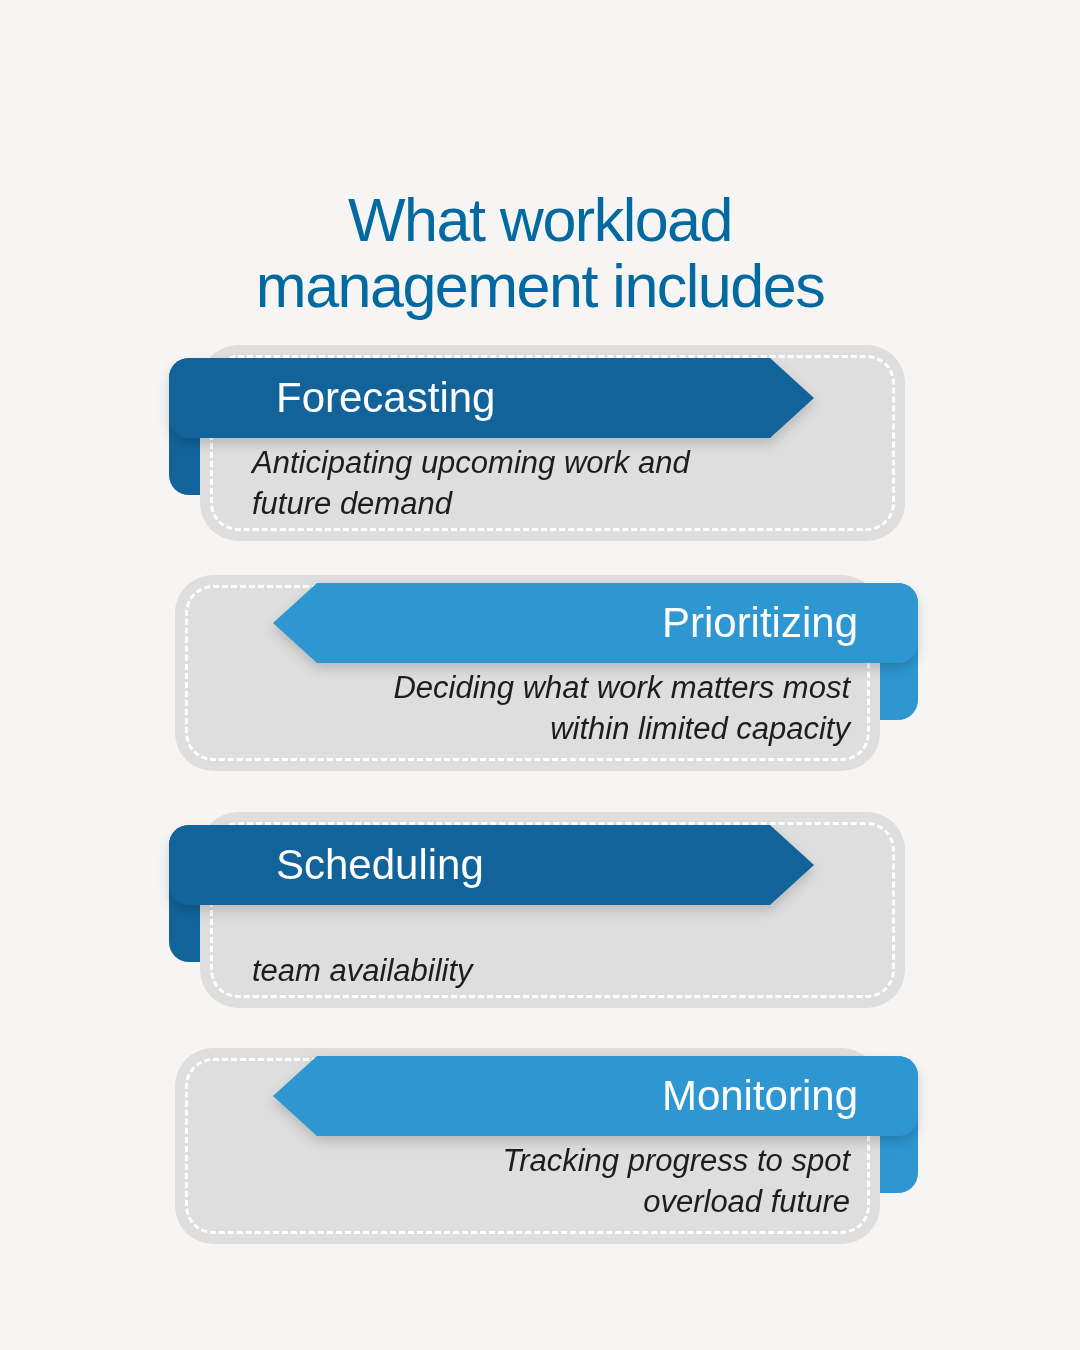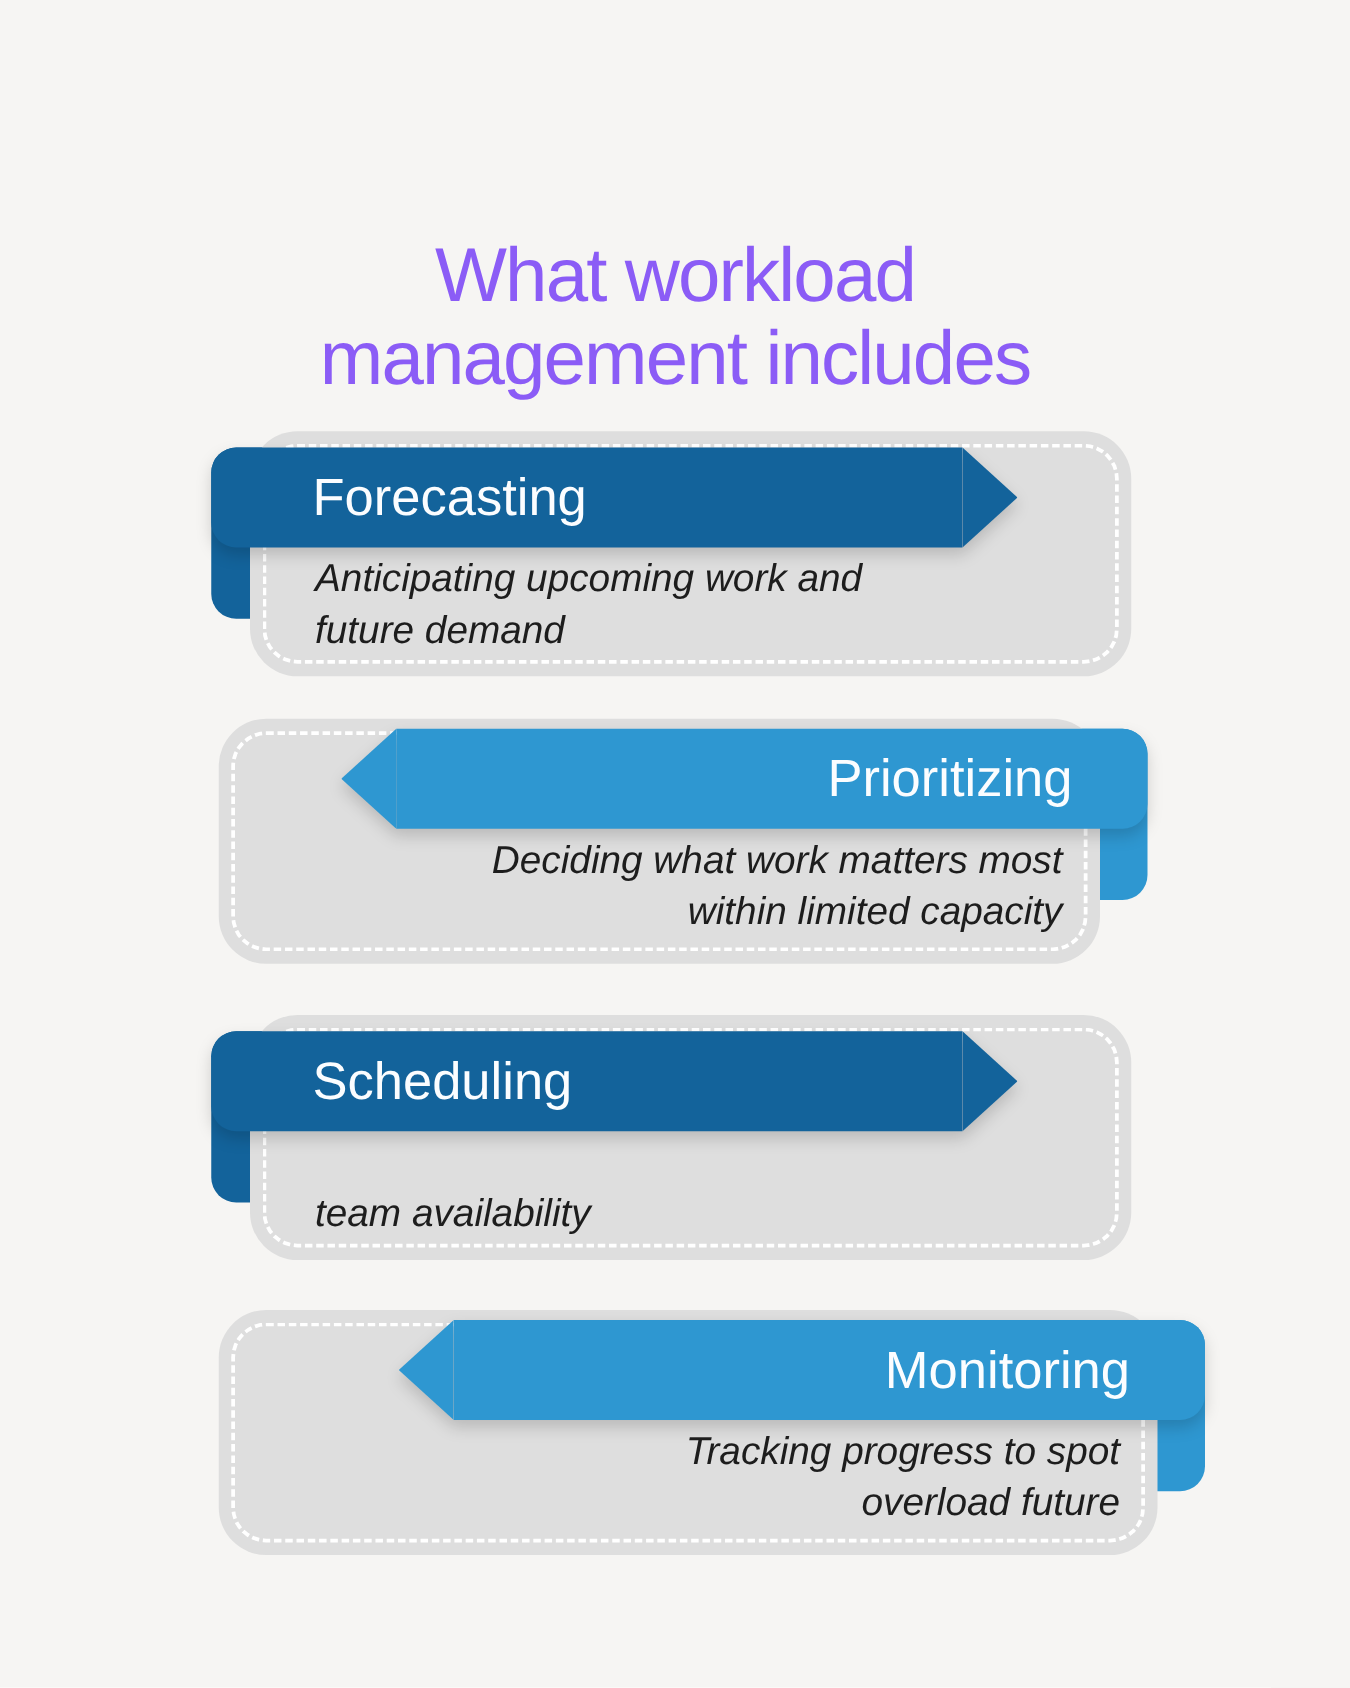--- a/index.html
+++ b/index.html
@@ -10,47 +10,47 @@
   }
 
   
   .logo { position:absolute; top:36px; right:44px; display:flex; align-items:center; gap:10px; }
   .logo svg { display:block; }
   .logo-text { font-size:37px; font-weight:600; color:#15151f; letter-spacing:-0.5px; }
 
   
   .title {
     position:absolute; top:146px; left:0; right:0; text-align:center;
-    font-size:61px; line-height:66px; font-weight:500; color:#8b5cf6; letter-spacing:-1.5px;
+    font-size:61px; line-height:66px; font-weight:500; color:#0369a1; letter-spacing:-1.5px;
   }
 
   
   .card { position:absolute; height:196px; }
   .c1 { top:345px; left:200px; width:705px; }
   .c2 { top:575px; left:175px; width:705px; }
   .c3 { top:812px; left:200px; width:705px; }
-  .c4 { top:1048px; left:175px; width:705px;padding-left:46px; }
+  .c4 { top:1048px; left:175px; width:705px; }
 
   .card-bg { position:absolute; inset:0; background:var(--card-bg,#dedede); border-radius:38px; }
   .card-bg::after {
     content:""; position:absolute; inset:10px;
     border:3px dashed #ffffff; border-radius:28px;
   }
 
   .tail { position:absolute; width:72px; height:137px; border-radius:20px; z-index:0; }
   .tail-left  { left:-31px; top:13px; }
   .tail-right { right:-38px; top:8px; }
 
   .ribbon { position:absolute; height:80px; display:flex; z-index:2;
             filter:drop-shadow(0 6px 6px rgba(0,0,0,0.16)); }
   .ribbon-left  { left:-31px; top:13px; }
   .ribbon-right { right:-38px; top:8px; }
 
   .rb { width:601px; display:flex; align-items:center; }
-  .ribbon-left  .rb { border-radius:20px 0 0 20px; padding-left:81px; box-sizing:border-box; }
+  .ribbon-left  .rb { border-radius:20px 0 0 20px; padding-left:107px; box-sizing:border-box; }
   .ribbon-right .rb { border-radius:0 20px 20px 0; justify-content:flex-end; padding-right:60px; box-sizing:border-box; }
   .ra { width:44px; height:80px; }
   .ribbon-left  .ra { clip-path:polygon(0 0, 100% 50%, 0 100%); }
   .ribbon-right .ra { clip-path:polygon(100% 0, 0 50%, 100% 100%); }
 
   .dark  .rb, .dark  .ra, .tail.dark  { background:var(--dark-ribbon,#13639b); }
   .light .rb, .light .ra, .tail.light { background:var(--light-ribbon,#2e97d1); }
 
   .rtitle { font-size:42px; font-weight:500; color:var(--ribbon-text,#fbfdff); white-space:nowrap; }
 

